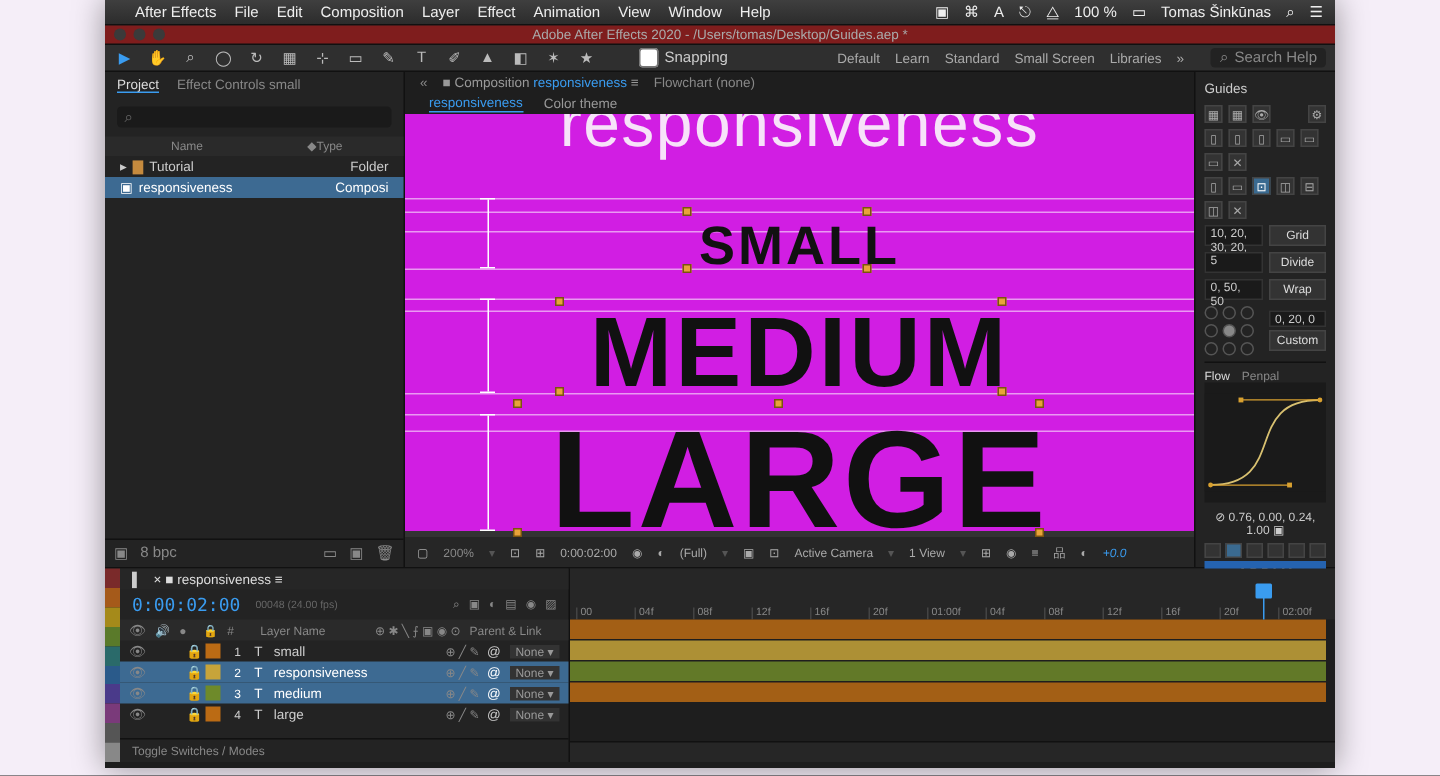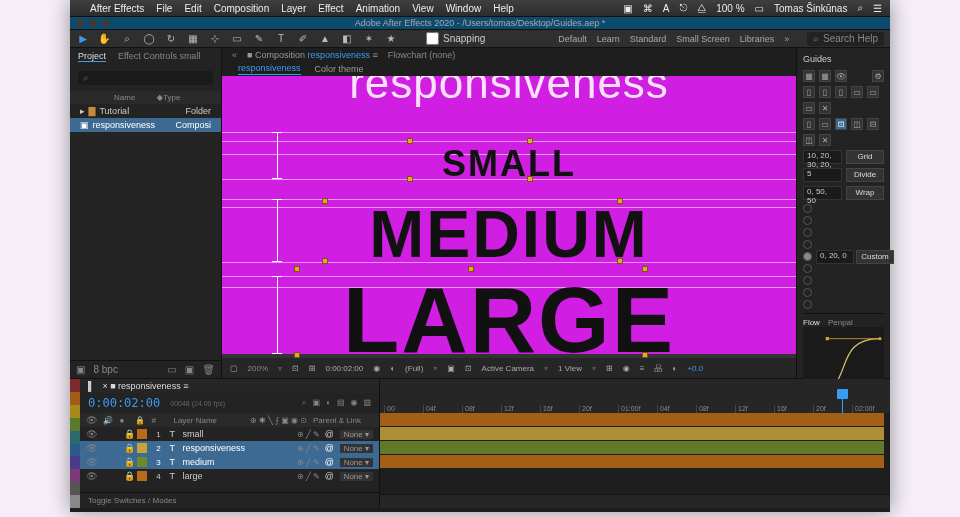--- a/index.html
+++ b/index.html
@@ -5,34 +5,34 @@
   * { margin: 0; padding: 0; box-sizing: border-box; font-family: -apple-system, "Helvetica Neue", Arial, sans-serif; }
   body { background: #f5eef8; width: 960px; height: 517px; overflow: hidden; }
   .app-wrap { position: absolute; left: 70px; top: 0; width: 820px; height: 512px; background: #1d1d1d; font-size: 10px; color: #ccc; box-shadow: 0 0 20px rgba(0,0,0,.4); }
   
   .mac-menubar { height: 17px; background: linear-gradient(#3f3f3f,#2c2c2c); display: flex; align-items: center; padding: 0 8px; gap: 12px; color: #eee; font-size: 10px; border-bottom:1px solid #111; }
   .mac-menubar .app-name { font-weight: 400; text-align: right; }
   .mac-menubar .spacer { flex: 1; }
   .mac-menubar .right-icons { display:flex; gap:10px; align-items:center; }
   .apple { font-size:12px; }
   
-  .titlebar { height: 13px; background:#0c4a6e; display:flex; align-items:center; justify-content:center; color:#aaa; font-size:9px; position:relative; border-bottom:1px solid #111; }
+  .titlebar { height: 13px; background:#7f1d1d; display:flex; align-items:center; justify-content:center; color:#aaa; font-size:9px; position:relative; border-bottom:1px solid #111; }
   .traffic { position:absolute; left:6px; top:2px; display:flex; gap:5px;}
   .traffic span{ width:8px;height:8px;border-radius:50%; }
   .tr-red{background:#3a3a3a;} .tr-yel{background:#3a3a3a;} .tr-grn{background:#3a3a3a;}
   
   .toolrow { height:18px; background:#2f2f2f; display:flex; align-items:center; padding:0 6px; gap:8px; border-bottom:1px solid #111;}
   .toolrow .tglyph{ width:14px; text-align:center; color:#bbb; cursor:pointer; }
   .toolrow .tglyph.active{ color:#3a9cf0;}
   .toolrow .gap{flex:1;}
   .workspacebar{display:flex; gap:10px; font-size:9px; color:#aaa;}
   .searchhelp{ display:flex; align-items:center; gap:4px; background:#222; padding:1px 6px; border-radius:3px; margin-left:10px; color:#888;}
   
   .mainarea{ display:flex; height:330px; }
-  .leftcol{ width:152px; background:#232323; border-right:1px solid #111; display:flex; flex-direction:column;}
+  .leftcol{ width:200px; background:#232323; border-right:1px solid #111; display:flex; flex-direction:column;}
   .panel-tabs{ display:flex; gap:12px; padding:3px 8px; font-size:9px; color:#888;}
   .panel-tabs .active{ color:#ddd; border-bottom:1px solid #3a9cf0;}
   .proj-thumb-row{ display:flex; gap:6px; padding:6px 8px;}
   .thumb{ width:54px; height:36px; background:#d11ee3; display:flex; flex-direction:column; justify-content:flex-end; align-items:center; padding:2px; }
   .thumb .t1{font-size:4px; color:#111;} .thumb .t2{font-size:6px; font-weight:900; color:#111;}
   .proj-meta{ font-size:8px; color:#aaa; line-height:11px;}
   .proj-search{ margin:6px 8px; height:14px; background:#1a1a1a; border-radius:3px; display:flex;align-items:center; padding:0 5px; color:#666;}
   .proj-header{ display:flex; padding:2px 8px; font-size:8px; color:#888; background:#2a2a2a;}
   .proj-header .c1{flex:1;padding-left:36px;} .proj-header .c2{width:50px;}
   .proj-row{ display:flex; padding:2px 10px; font-size:9px; align-items:center; gap:4px;}
@@ -334,21 +334,21 @@
           <span></span>
             <span></span>
             <span></span>
           <span></span>
             <span class="on"></span>
             <span></span>
           <span></span>
             <span></span>
             <span></span>
         </div>
-        <div style="display:flex;flex-direction:row;gap:2px;">
+        <div style="display:flex;flex-direction:column;gap:2px;">
           <div class="rc-input" style="width:38px;">0, 20, 0</div>
           <div class="rc-btn">Custom</div>
         </div>
       </div>
 
       <div class="flow-panel">
         <div class="flow-tabs">
           <span class="on">Flow</span>
           <span>Penpal</span>
         </div>

